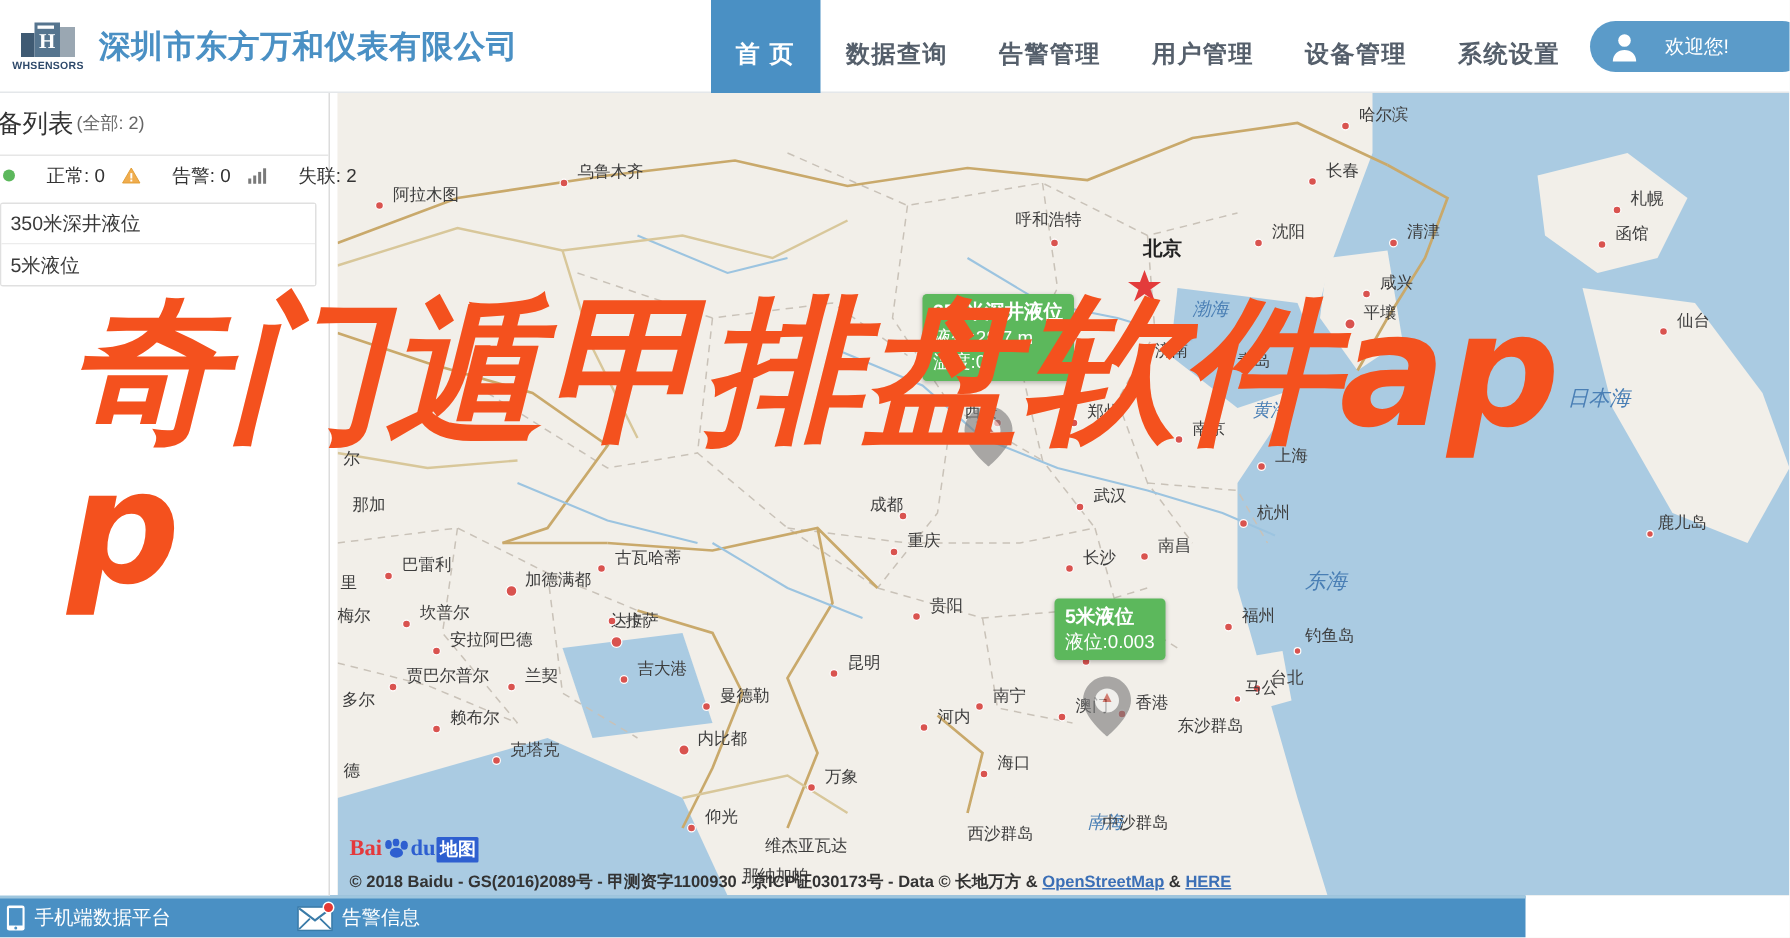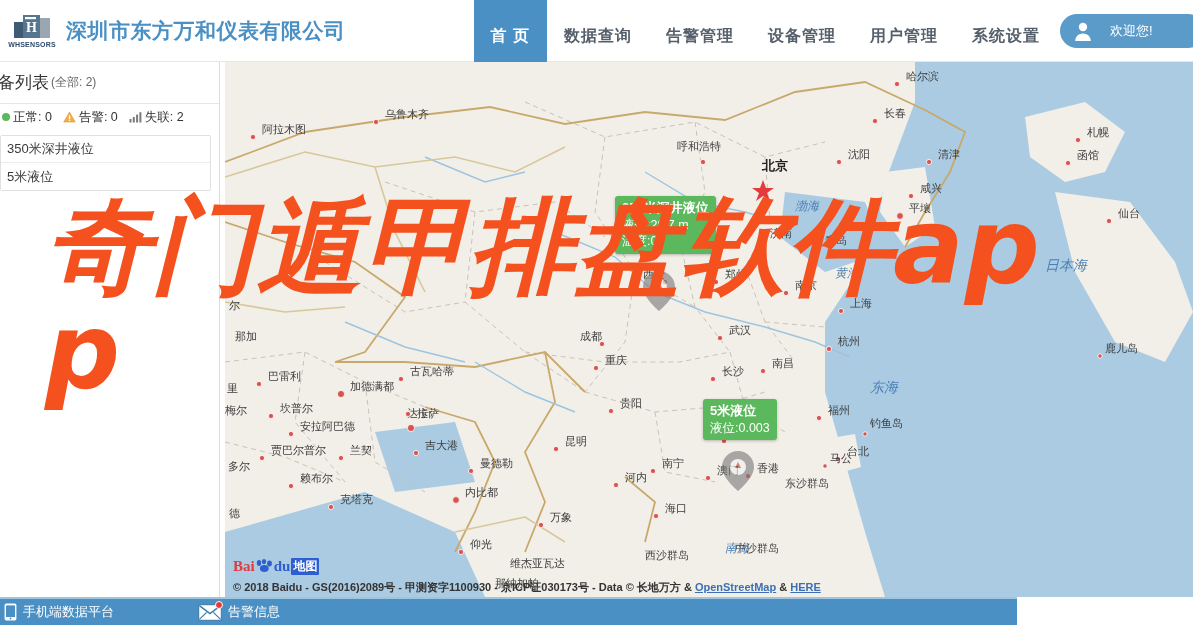--- a/index.html
+++ b/index.html
@@ -68,21 +68,21 @@
   #panel-title-row {
     height: 42px; display: flex; align-items: center;
     padding-left: 10px; border-bottom: 1px solid #e6e6e6;
   }
   #panel-title { font-size: 17px; color: #333; font-weight: normal; }
   #panel-count { font-size: 12px; color: #666; margin-left: 2px; }
   #status-row {
     height: 26px; display: flex; align-items: center;
     padding-left: 14px; gap: 11px; font-size: 12.5px; color: #333;
   }
-  .status-cell { display: flex; align-items: center; gap: 3px; white-space: nowrap; }
+  .status-cell { display: flex; align-items: center; gap: 21px; white-space: nowrap; }
   .dot-normal {
     width: 8px; height: 8px; border-radius: 50%;
     background: #5cb85c; display: inline-block;
   }
   #device-list { margin: 5px 8px 0 12px; border: 1px solid #e0e0e0; border-radius: 2px; }
   .device-item {
     height: 27px; display: flex; align-items: center;
     padding-left: 6px; font-size: 13px; color: #3a3a3a;
     border-bottom: 1px solid #ececec; cursor: pointer; background: #fff;
   }
@@ -192,22 +192,22 @@
         </svg>
         <div class="logo-word">WHSENSORS</div>
       </div>
       <div id="company-name">深圳市东方万和仪表有限公司</div>
     </div>
 
     <div id="nav">
       <div class="nav-item active">首 页</div>
       <div class="nav-item">数据查询</div>
       <div class="nav-item">告警管理</div>
+      <div class="nav-item">用户管理</div>
       <div class="nav-item">设备管理</div>
-      <div class="nav-item">用户管理</div>
       <div class="nav-item">系统设置</div>
     </div>
 
     <div id="user-pill">
       <div class="avatar-wrap">
         <svg width="24" height="24" viewBox="0 0 24 24">
           <circle cx="12" cy="8" r="4.2" fill="#ffffff"></circle>
           <path d="M4.2 22c0-4.6 3.5-7.6 7.8-7.6s7.8 3 7.8 7.6z" fill="#ffffff"></path>
         </svg>
       </div>

